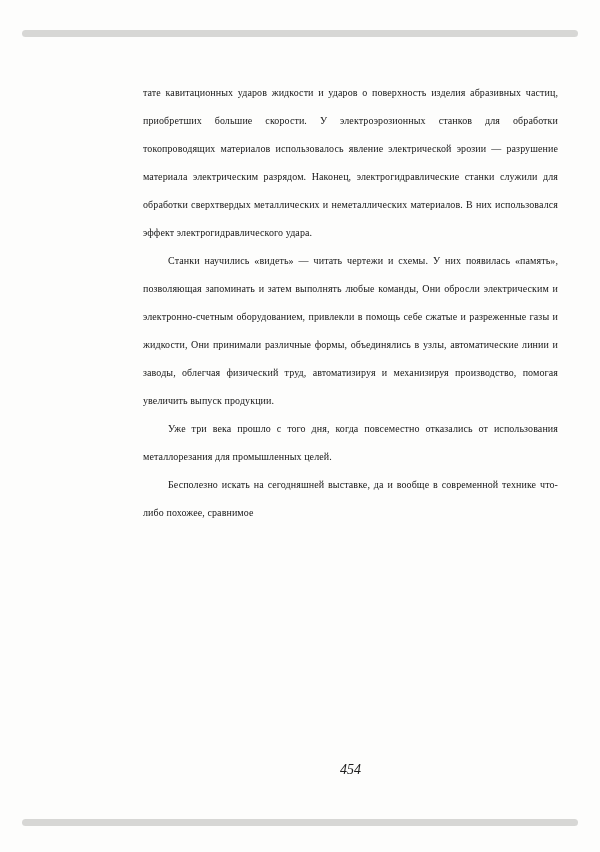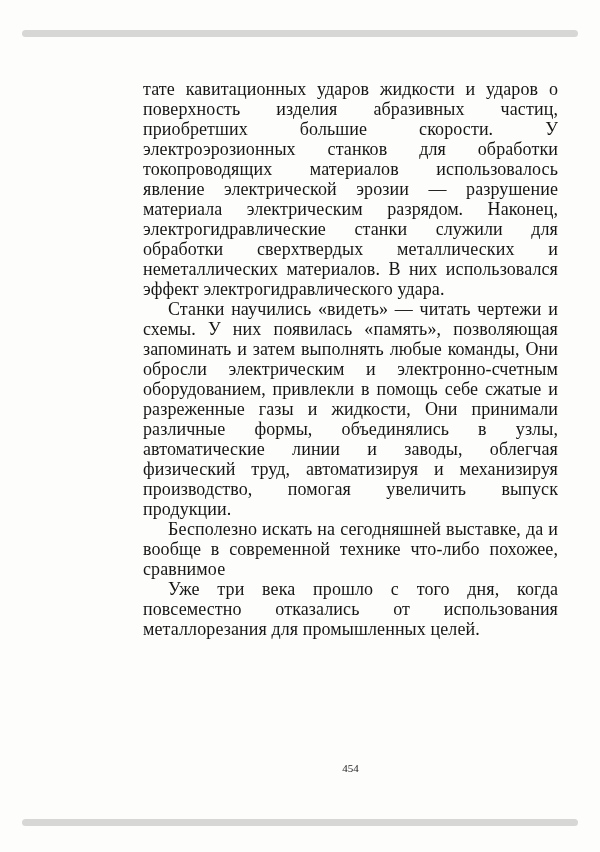--- a/index.html
+++ b/index.html
@@ -25,54 +25,55 @@
     border-radius: 4px;
   }
   .page-edge.top { top: 30px; }
   .page-edge.bottom { bottom: 26px; }
   .text-block {
     position: absolute;
     left: 143px;
     top: 79px;
     width: 415px;
     color: #161616;
-    font-size: 18px;
-    line-height: 20px;
+    font-size: 10px;
+    line-height: 28px;
     text-align: justify;
     letter-spacing: 0.1px;
   }
   .para {
     margin: 0;
     padding: 0;
     text-indent: 25px;
   }
   .para.no-indent {
     text-indent: 0;
   }
   .page-number {
     position: absolute;
     left: 143px;
     width: 415px;
     top: 762px;
     text-align: center;
-    font-size: 11px;
+    font-size: 14px;
     color: #1e1e1e;
+    font-style: italic;
   }
 </style>
 </head>
 <body>
 
 <div class="reader-page">
 
   <div class="page-edge top"></div>
 
   <div class="text-block">
     <p class="para no-indent">тате кавитационных ударов жидкости и ударов о поверхность изделия абразивных частиц, приобретших большие скорости. У электроэрозионных станков для обработки токопроводящих материалов использовалось явление электрической эрозии — разрушение материала электрическим разрядом. Наконец, электрогидравлические станки служили для обработки сверхтвердых металлических и неметаллических материалов. В них использовался эффект электрогидравлического удара.</p>
     <p class="para">Станки научились «видеть» — читать чертежи и схемы. У них появилась «память», позволяющая запоминать и затем выполнять любые команды, Они обросли электрическим и электронно-счетным оборудованием, привлекли в помощь себе сжатые и разреженные газы и жидкости, Они принимали различные формы, объединялись в узлы, автоматические линии и заводы, облегчая физический труд, автоматизируя и механизируя производство, помогая увеличить выпуск продукции.</p>
+    <p class="para">Уже три века прошло с того дня, когда повсеместно отказались от использования металлорезания для промышленных целей.</p>
     <p class="para">Бесполезно искать на сегодняшней выставке, да и вообще в современной технике что-либо похожее, сравнимое</p>
-    <p class="para">Уже три века прошло с того дня, когда повсеместно отказались от использования металлорезания для промышленных целей.</p>
   </div>
 
   <div class="page-number">454</div>
 
   <div class="page-edge bottom"></div>
 
 </div>
 
 </body></html>

